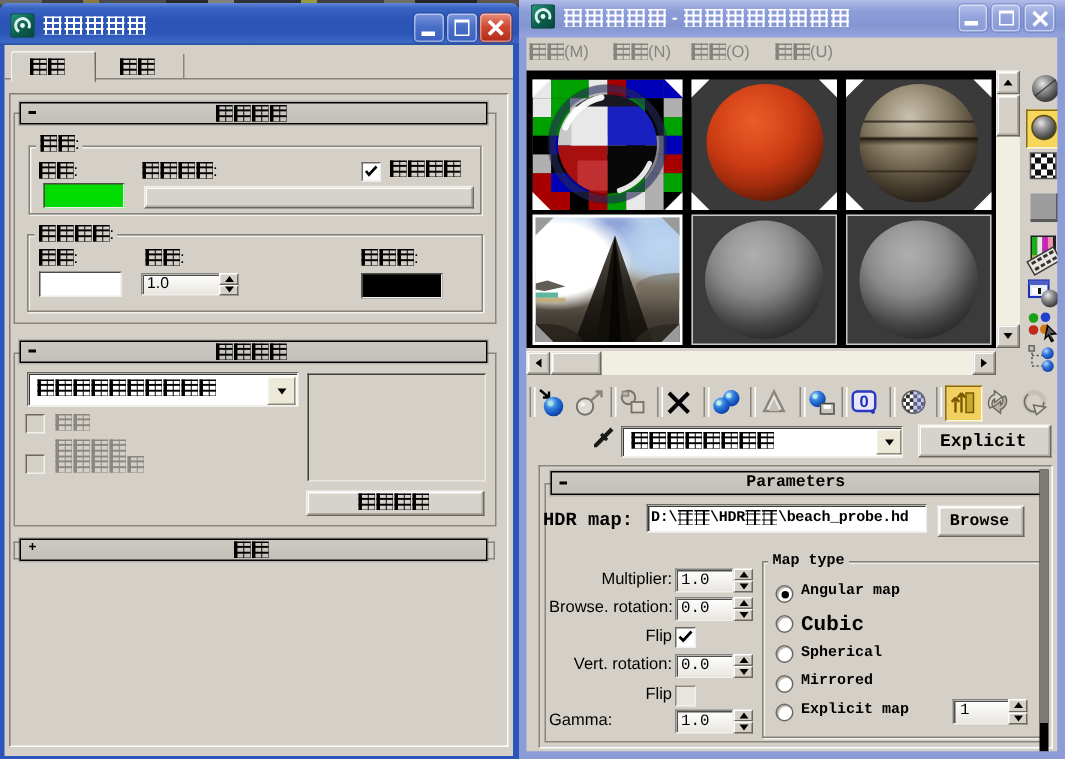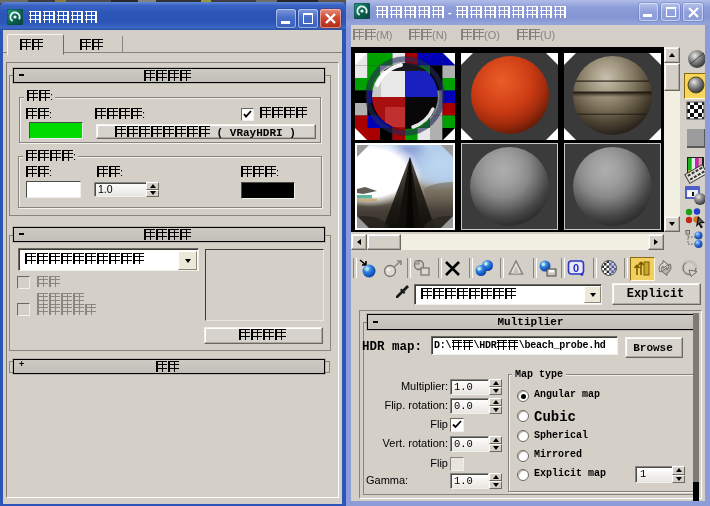--- a/index.html
+++ b/index.html
@@ -79,21 +79,20 @@
  <div class="a" style="left:29px;top:120px;width:52px;height:15px;background:#00dc00;border:1px solid;border-color:#4a4a46 #efefeb #efefeb #4a4a46"></div>
  <div class="a" style="left:94px;top:106px;color:#000"><span class="z z12"></span><span class="z z12"></span><span class="z z12"></span><span class="z z12"></span>:</div>
 
  <div class="a" style="left:241px;top:106px;width:11px;height:11px;background:#fff;border:1px solid;border-color:#6c6860 #f0efeb #f0efeb #6c6860"></div>
  <svg class="a" style="left:243px;top:108px" width="9" height="9">
       <path d="M1 4 L3 6.5 L8 1" stroke="#000" stroke-width="1.8" fill="none"></path>
     </svg>
  <div class="a" style="left:259px;top:105px;color:#000"><span class="z z12"></span><span class="z z12"></span><span class="z z12"></span><span class="z z12"></span></div>
 
  <div class="a raised" style="left:96px;top:122px;width:218px;height:13px"></div>
- <div class="a" style="left:114px;top:124px;color:#000"><span class="z z12"></span><span class="z z12"></span><span class="z z12"></span><span class="z z12"></span><span class="z z12"></span><span class="z z12"></span><span class="z z12"></span><span class="z z12"></span><span class="mono" style="font-weight:bold;font-size:11px">&nbsp;( VRayHDRI )</span></div>
 
  <div class="a fieldset" style="left:18px;top:154px;width:302px;height:50px"></div>
  <div class="a" style="left:23px;top:148px;background:#d4d0c8;padding:0 2px;color:#000"><span class="z z12"></span><span class="z z12"></span><span class="z z12"></span><span class="z z12"></span>:</div>
  <div class="a" style="left:25px;top:164px;color:#000"><span class="z z12"></span><span class="z z12"></span>:</div>
  <div class="a" style="left:26px;top:179px;width:53px;height:15px;background:#fff;border:1px solid;border-color:#4a4a46 #efefeb #efefeb #4a4a46"></div>
  <div class="a" style="left:96px;top:164px;color:#000"><span class="z z12"></span><span class="z z12"></span>:</div>
  <div class="a sunkw" style="left:94px;top:180px;width:49px;height:13px;font-size:10.5px;padding-left:3px;background:linear-gradient(#fff,#e8e6e0)">1.0</div>
  <div class="a spin" style="left:146px;top:180px;height:15px">
       <div>
         <i class="tri-u"></i>
@@ -537,37 +536,37 @@
     <div class="a" style="left:238px;top:286px;width:15px;height:15px;background:#ece9d8;border:1px solid;border-color:#fffef8 #8a8878 #8a8878 #fffef8;display:flex;align-items:center;justify-content:center">
       <i class="tri-d"></i>
     </div>
     <div class="a raised" style="left:266px;top:283px;width:87px;height:20px"></div>
     <div class="a mono" style="left:266px;top:287px;width:87px;text-align:center;font-weight:bold;font-size:12px;color:#000">Explicit</div>
 
  <div class="a" style="left:13px;top:310px;width:341px;height:187px;border:1px solid;border-color:#8a867e #fdfdfb #fdfdfb #8a867e"></div>
     <div class="a" style="left:17px;top:322px;width:331px;height:171px;border:1px solid #8a867e"></div>
     <div class="a rollhdr" style="left:21px;top:314px;width:327px;height:14px"></div>
     <div class="a" style="left:27px;top:321px;width:5px;height:2px;background:#000"></div>
-    <div class="a mono" style="left:21px;top:316px;width:327px;text-align:center;font-weight:bold;font-size:11px;color:#000">Multiplier</div>
+    <div class="a mono" style="left:21px;top:316px;width:327px;text-align:center;font-weight:bold;font-size:11px;color:#000">Parameters</div>
     <div class="a mono" style="left:16px;top:340px;font-weight:bold;font-size:12.5px;color:#000">HDR map:</div>
     <div class="a" style="left:85px;top:336px;width:185px;height:17px;background:#fff;border:1px solid;border-color:#6c6860 #f0efeb #f0efeb #6c6860;box-shadow:inset 1px 1px 0 #3a3a38"></div>
     <div class="a mono" style="left:88px;top:340px;width:180px;overflow:hidden;font-size:10px;font-weight:bold;color:#000;white-space:nowrap;letter-spacing:-0.2px">D:\<span class="z z11"></span><span class="z z11"></span>\HDR<span class="z z11"></span><span class="z z11"></span>\beach_probe.hd</div>
     <div class="a raised" style="left:279px;top:337px;width:56px;height:19px"></div>
     <div class="a mono" style="left:279px;top:342px;width:56px;text-align:center;font-weight:bold;font-size:11px;color:#000">Browse</div>
     <div class="a" style="left:20px;top:380px;width:82px;text-align:right;white-space:nowrap;font-family:'Liberation Sans',sans-serif;font-size:11px;color:#000">Multiplier:</div>
     <div class="a sunkw" style="left:104px;top:379px;width:34px;height:14px;font-size:11px;padding-left:3px;background:linear-gradient(#fff,#e8e6e0)"><span class="mono" style="font-size:10.5px">1.0</span></div>
     <div class="a spin" style="left:143px;top:379px;height:16px">
       <div>
         <i class="tri-u"></i>
       </div>
       <div>
         <i class="tri-d"></i>
       </div>
     </div>
-    <div class="a" style="left:20px;top:399px;width:82px;text-align:right;white-space:nowrap;font-family:'Liberation Sans',sans-serif;font-size:11px;color:#000">Flip. rotation:</div>
+    <div class="a" style="left:20px;top:399px;width:82px;text-align:right;white-space:nowrap;font-family:'Liberation Sans',sans-serif;font-size:11px;color:#000">Browse. rotation:</div>
     <div class="a sunkw" style="left:104px;top:398px;width:34px;height:14px;font-size:11px;padding-left:3px;background:linear-gradient(#fff,#e8e6e0)"><span class="mono" style="font-size:10.5px">0.0</span></div>
     <div class="a spin" style="left:143px;top:398px;height:16px">
       <div>
         <i class="tri-u"></i>
       </div>
       <div>
         <i class="tri-d"></i>
       </div>
     </div>
     <div class="a" style="left:20px;top:418px;width:82px;text-align:right;white-space:nowrap;font-family:'Liberation Sans',sans-serif;font-size:11px;color:#000">Flip</div>

